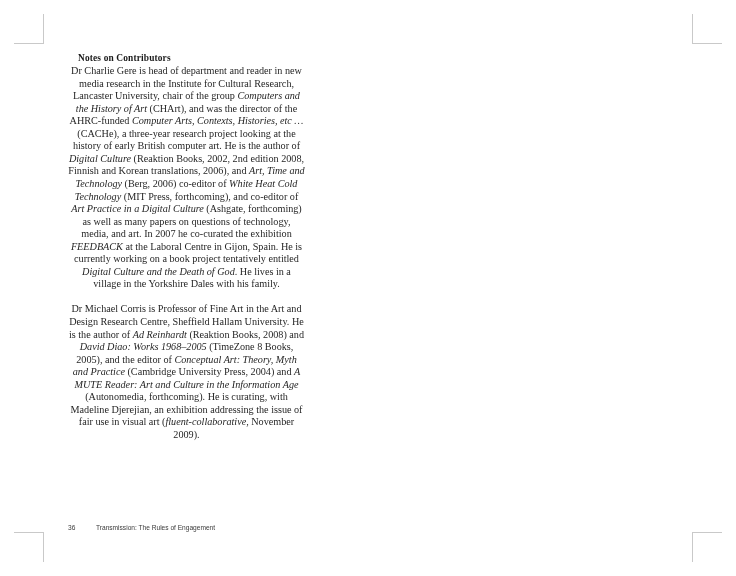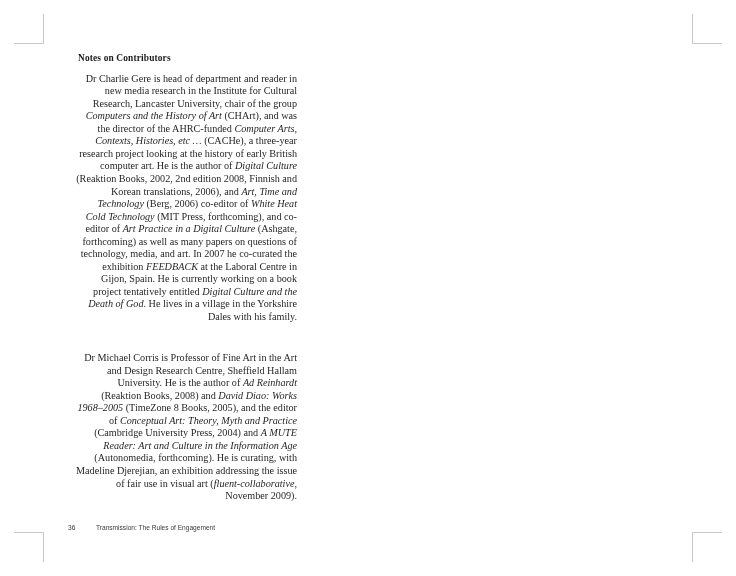--- a/index.html
+++ b/index.html
@@ -70,22 +70,22 @@
     text-indent: 10px;
     margin: 0 0 0.5px 0;
     letter-spacing: 0.15px;
   }
 
   .body-paragraph {
     font-family: "Liberation Serif", serif;
     font-size: 10.2px;
     line-height: 12.55px;
     color: #262626;
-    margin: 8px;
-    text-align: right;
+    margin: 0;
+    text-align: center;
     letter-spacing: -0.01px;
   }
 
   .para-gap {
     height: 12.5px;
   }
 
   .body-paragraph i {
     font-style: italic;
   }

